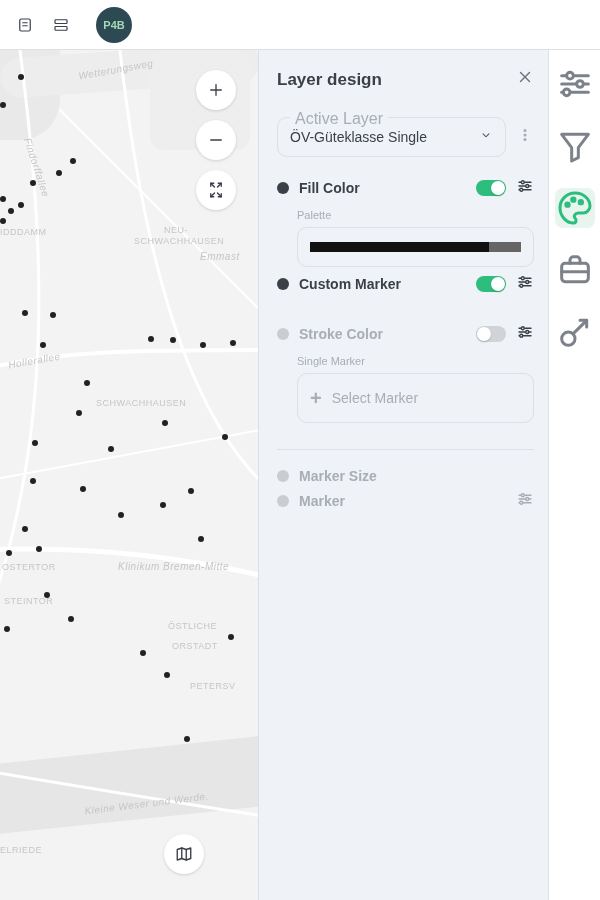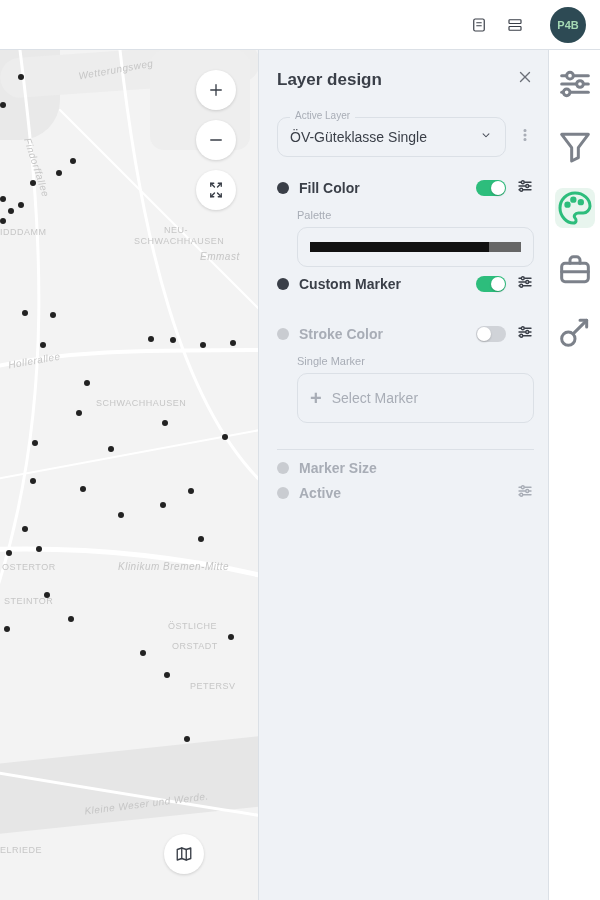--- a/index.html
+++ b/index.html
@@ -7,42 +7,42 @@
     --muted:#a8adb6;
     --panel:#eff2f6;
     --line:#dbe0e6;
     --accent:#2dbd7c;
     --dark:#3a3f48;
     --bg:#ffffff;
   }
   *{box-sizing:border-box;font-family:"Segoe UI",Arial,sans-serif;}
   body{margin:0;width:600px;height:900px;overflow:hidden;background:var(--bg);color:var(--text);}
   
-  .topbar{height:50px;display:flex;align-items:center;justify-content:flex-end;padding:0 14px;border-bottom:1px solid var(--line);gap:14px;}
+  .topbar{height:50px;display:flex;align-items:center;padding:0 14px;border-bottom:1px solid var(--line);gap:14px;}
   .topicon{width:22px;height:22px;display:flex;align-items:center;justify-content:center;color:var(--dark);}
   .avatar{width:36px;height:36px;border-radius:50%;background:#2d4a54;display:flex;align-items:center;justify-content:center;color:#a5d9b4;font-size:11px;font-weight:600;margin-left:10px;}
   
   .main{position:relative;height:850px;display:flex;}
   .map{flex:1;position:relative;background:#f3f3f3;overflow:hidden;}
   .map .grey{position:absolute;inset:0;}
   .map .label{position:absolute;font-size:9px;color:#c6c6c6;letter-spacing:0.5px;pointer-events:none;text-transform:uppercase;white-space:nowrap;}
   .map .label.lc{text-transform:none;font-style:italic;font-size:10px;}
   .map .dot{position:absolute;width:6px;height:6px;border-radius:50%;background:#222;}
   .map svg.roads{position:absolute;inset:0;}
   .map-controls{position:absolute;top:20px;left:196px;display:flex;flex-direction:column;gap:10px;}
   .mcircle{width:40px;height:40px;border-radius:50%;background:#fff;box-shadow:0 1px 3px rgba(0,0,0,.15);display:flex;align-items:center;justify-content:center;color:var(--dark);font-size:22px;}
   .mcircle svg{width:18px;height:18px;}
   .mcircle.bottom{position:absolute;bottom:26px;left:164px;}
   
   .panel{width:290px;background:var(--panel);border-left:1px solid var(--line);padding:18px 14px 0 18px;display:flex;flex-direction:column;}
   .panel-head{display:flex;align-items:center;justify-content:space-between;margin-bottom:26px;}
   .panel-head h2{font-size:17px;font-weight:700;color:var(--dark);margin:0;}
   .closebtn{color:#6b6f77;font-size:18px;}
   .fieldset{border:1px solid var(--line);border-radius:10px;padding:10px 12px 10px 12px;position:relative;display:flex;align-items:center;gap:6px;}
-  .fieldset .legend{position:absolute;top:-8px;left:12px;background:var(--panel);padding:0 5px;font-size:10px;color:var(--muted);}
+  .fieldset .legend{position:absolute;top:-8px;left:12px;background:var(--panel);padding:0 5px;font-size:16px;color:var(--muted);}
   .fieldset .value{flex:1;font-size:14px;color:var(--dark);}
   .dropdown{position:relative;}
   .kebab{margin-left:10px;color:var(--muted);}
   .row{display:flex;align-items:center;gap:10px;margin-top:20px;}
   .row-bullet{width:12px;height:12px;border-radius:50%;background:var(--dark);}
   .row-bullet.dim{background:#c9ccd1;}
   .row-label{flex:1;font-size:14px;font-weight:700;color:var(--dark);}
   .row-label.dim{color:var(--muted);font-weight:700;}
   .toggle{width:30px;height:16px;border-radius:8px;position:relative;}
   .toggle.on{background:var(--accent);}
@@ -286,28 +286,28 @@
     <div class="sub">
       <span class="sublegend">Single Marker</span>
       <div class="markerbtn">
         <span class="plus">+</span>
         <span>Select Marker</span>
       </div>
     </div>
 
     <div class="sep"></div>
 
-    <div class="row" style="margin-top:4px">
+    <div class="row" style="margin-top:12px">
       <div class="row-bullet dim"></div>
       <div class="row-label dim">Marker Size</div>
     </div>
 
     <div class="row" style="margin-top:6px">
       <div class="row-bullet dim"></div>
-      <div class="row-label dim">Active</div>
+      <div class="row-label dim">Marker</div>
       <div class="adjust" style="color:var(--muted)">
         <svg viewBox="0 0 24 24">
             <line x1="4" y1="7" x2="20" y2="7"></line>
             <line x1="4" y1="12" x2="20" y2="12"></line>
             <line x1="4" y1="17" x2="20" y2="17"></line>
             <circle cx="9" cy="7" r="2" fill="#eff2f6"></circle>
             <circle cx="15" cy="12" r="2" fill="#eff2f6"></circle>
             <circle cx="7" cy="17" r="2" fill="#eff2f6"></circle>
           </svg>
       </div>

